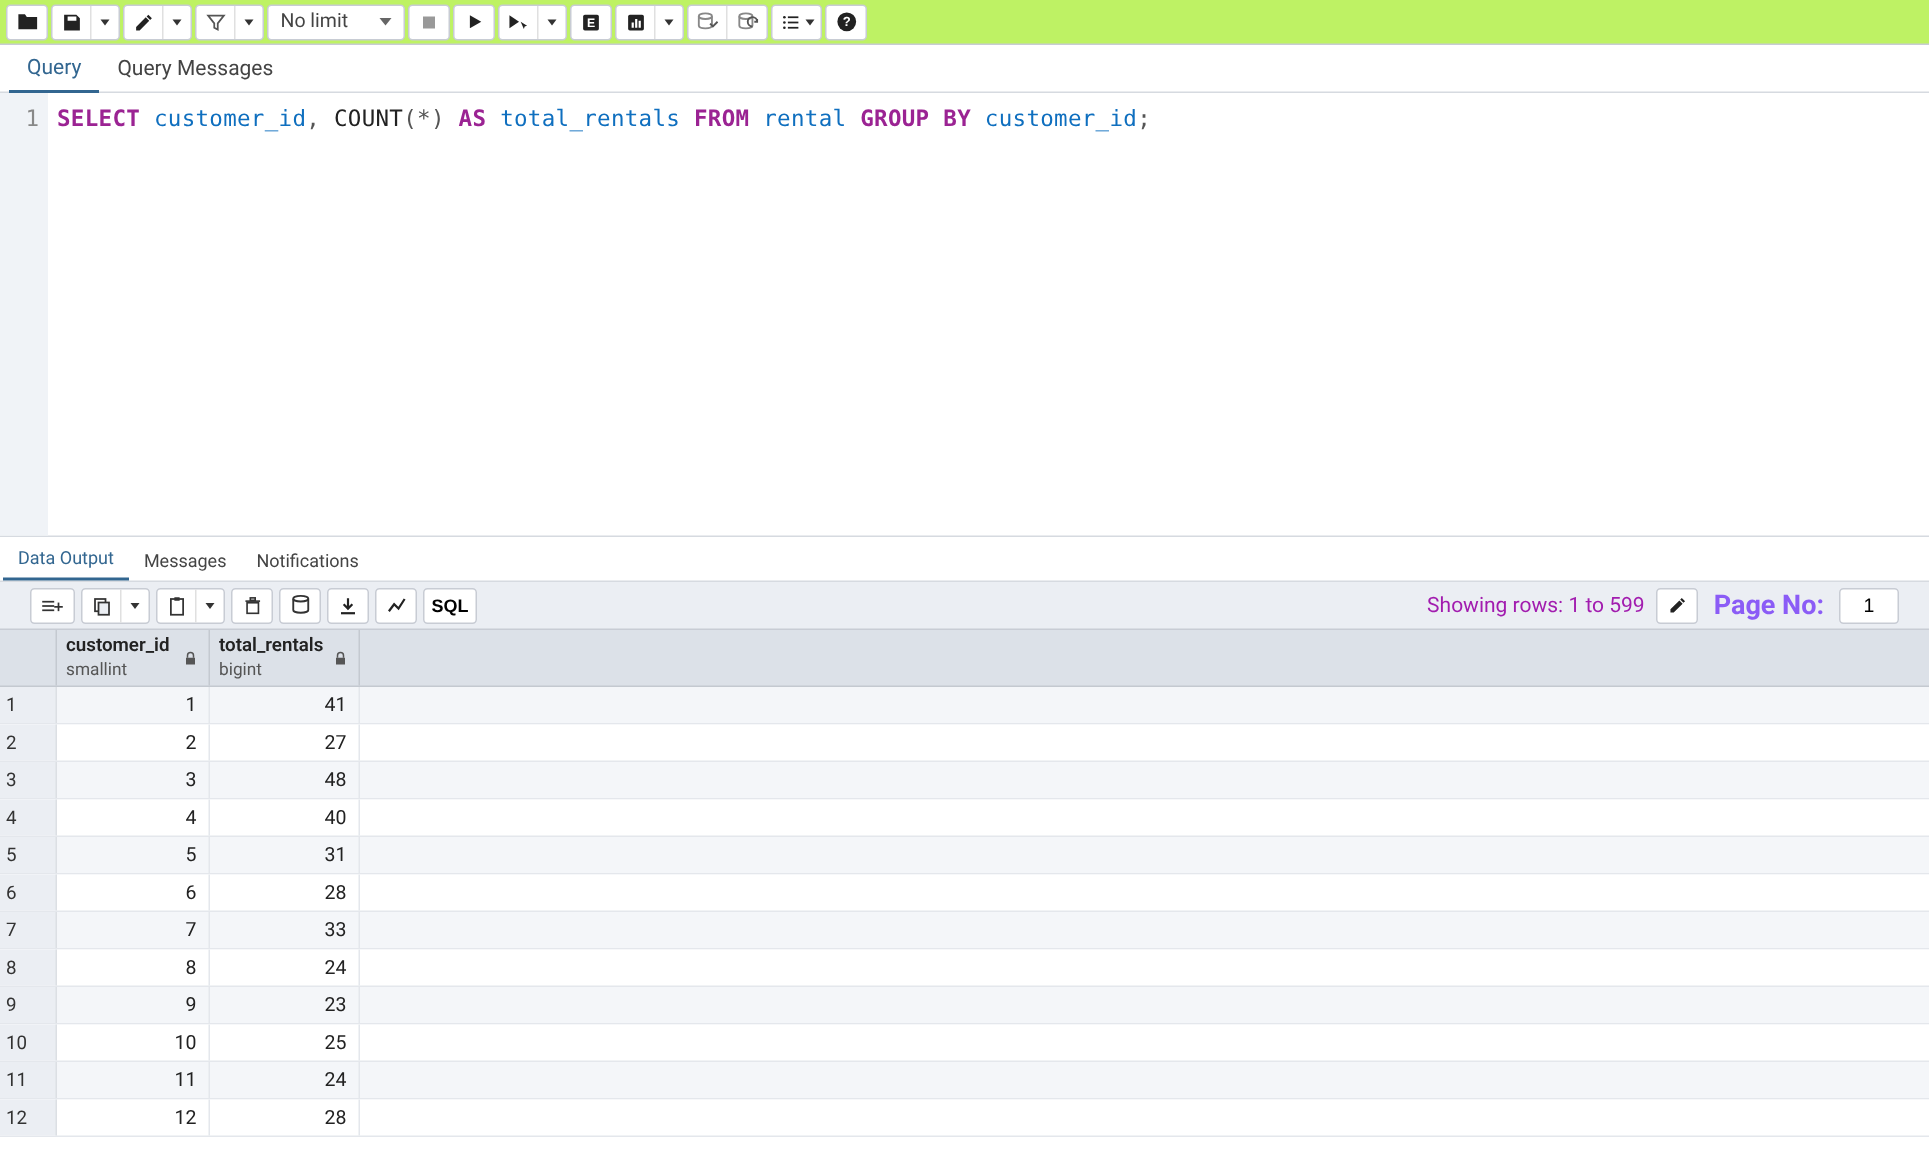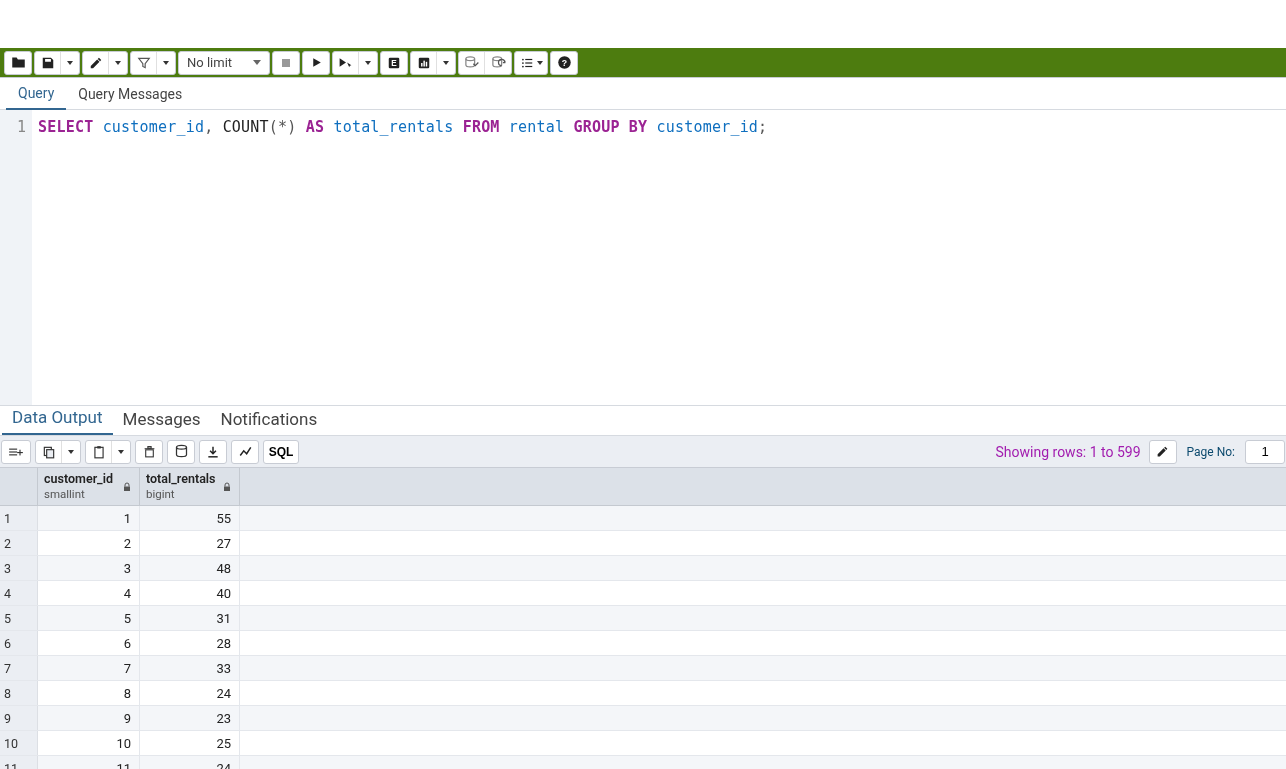--- a/index.html
+++ b/index.html
@@ -1,19 +1,19 @@
 <!DOCTYPE html>
 <html><head>
 <meta charset="utf-8">
 <style>
 * { box-sizing: border-box; margin: 0; padding: 0; }
 body { font-family: -apple-system, BlinkMacSystemFont, "Segoe UI", Roboto, sans-serif; font-size: 13px; color: #222; background: #fff; width: 1286px; height: 769px; overflow: hidden; }
 
 
-.toolbar { display: flex; align-items: center; height: 30px; background: #4d7c0f; border-bottom: 1px solid #c8ccd4; padding: 0 4px; gap: 2px; margin-top: 48px; }
+.toolbar { display: flex; align-items: center; height: 30px; background: #bef264; border-bottom: 1px solid #c8ccd4; padding: 0 4px; gap: 2px; }
 .tb-group { display: flex; align-items: center; border: 1px solid #c8ccd4; border-radius: 3px; background: #fff; height: 24px; }
 .tb-btn { display: flex; align-items: center; justify-content: center; width: 26px; height: 22px; cursor: pointer; border: none; background: transparent; border-right: 1px solid #e0e0e0; }
 .tb-btn:last-child { border-right: none; }
 .tb-btn.narrow { width: 18px; }
 .tb-dropdown { display: flex; align-items: center; padding: 0 8px; height: 22px; font-size: 13px; color: #444; gap: 10px; cursor: pointer; min-width: 90px; justify-content: space-between; }
 .caret-down { width: 0; height: 0; border-left: 4px solid transparent; border-right: 4px solid transparent; border-top: 5px solid #666; }
 .caret-down-sm { width: 0; height: 0; border-left: 3px solid transparent; border-right: 3px solid transparent; border-top: 4px solid #333; }
 
 
 .editor-tabs { display: flex; height: 32px; border-bottom: 1px solid #d6dae0; padding: 0 6px; align-items: center; }
@@ -25,28 +25,28 @@
 .gutter { width: 32px; background: #f0f3f7; text-align: right; padding: 6px 6px 0 0; color: #888; font-family: "Menlo","Consolas",monospace; font-size: 15px; line-height: 22px; }
 .code { flex: 1; padding: 6px 4px 0 6px; font-family: "Menlo","Consolas",monospace; font-size: 15px; line-height: 22px; white-space: pre; letter-spacing: 0.2px; }
 .kw { color: #9B2393; font-weight: bold; }
 .id { color: #0f6fbf; }
 .fn { color: #222; }
 .punc { color: #555; }
 .wrap-shadow { border-bottom: 1px solid #d6dae0; }
 
 
 .output-tabs { display: flex; height: 30px; border-bottom: 1px solid #d6dae0; padding: 0 2px; align-items: flex-end; }
-.output-tab { padding: 7px 10px 6px; font-size: 17px; color: #444; cursor: pointer; }
+.output-tab { padding: 7px 10px 6px; font-size: 12px; color: #444; cursor: pointer; }
 .output-tab.active { color: #326690; border-bottom: 2px solid #326690; }
 
 
-.out-toolbar { display: flex; align-items: center; height: 32px; background: #ebeef3; border-bottom: 1px solid #c8ccd4; padding: 0 1px; gap: 4px; }
+.out-toolbar { display: flex; align-items: center; height: 32px; background: #ebeef3; border-bottom: 1px solid #c8ccd4; padding: 0 20px; gap: 4px; }
 .spacer { flex: 1; }
 .rows-info { font-size: 14px; color: #a21caf; padding: 0 4px; }
-.page-label { font-size: 12px; color: #0c4a6e; padding: 0 6px; }
+.page-label { font-size: 18px; color: #8b5cf6; padding: 0 6px; font-weight: bold; }
 .page-input { width: 40px; height: 24px; border: 1px solid #c8ccd4; border-radius: 3px; text-align: center; font-size: 13px; padding: 0 4px; }
 
 
 .grid { display: flex; flex-direction: column; }
 .grid-header { display: flex; background: #dce1e8; border-bottom: 1px solid #c4c9d0; height: 38px; }
 .gh-rownum { width: 38px; border-right: 1px solid #c4c9d0; }
 .gh-col { display: flex; align-items: center; padding: 3px 6px; border-right: 1px solid #c4c9d0; font-size: 12px; color: #222; position: relative; }
 .gh-col .nm { font-weight: 600; font-size: 12.5px; }
 .gh-col .ty { font-size: 11.5px; color: #555; }
 .gh-col-content { display:flex; flex-direction:column; line-height:1.3; flex:1; }
@@ -318,21 +318,21 @@
       <svg class="lock-icon" viewBox="0 0 24 24">
           <rect x="6" y="11" width="12" height="9" fill="#555"></rect>
           <path d="M8 11V8a4 4 0 018 0v3" fill="none" stroke="#555" stroke-width="2"></path>
         </svg>
     </div>
   </div>
   <div class="grid-body" id="grid-body">
       <div class="grid-row">
         <div class="gc-rownum">1</div>
         <div class="gc col-a">1</div>
-        <div class="gc col-b">55</div>
+        <div class="gc col-b">41</div>
       </div>
       <div class="grid-row">
         <div class="gc-rownum">2</div>
         <div class="gc col-a">2</div>
         <div class="gc col-b">27</div>
       </div>
       <div class="grid-row">
         <div class="gc-rownum">3</div>
         <div class="gc col-a">3</div>
         <div class="gc col-b">48</div>

